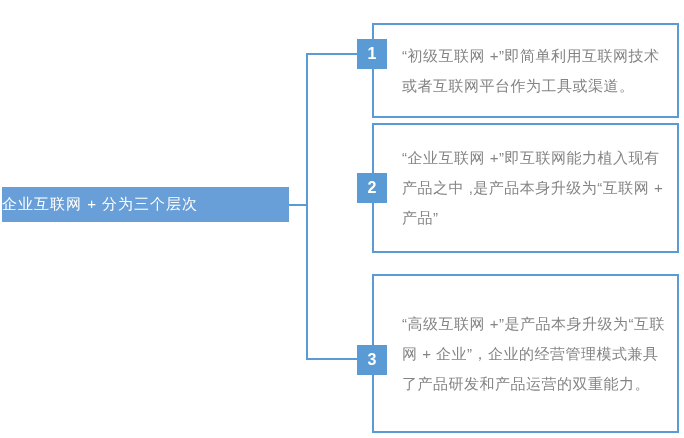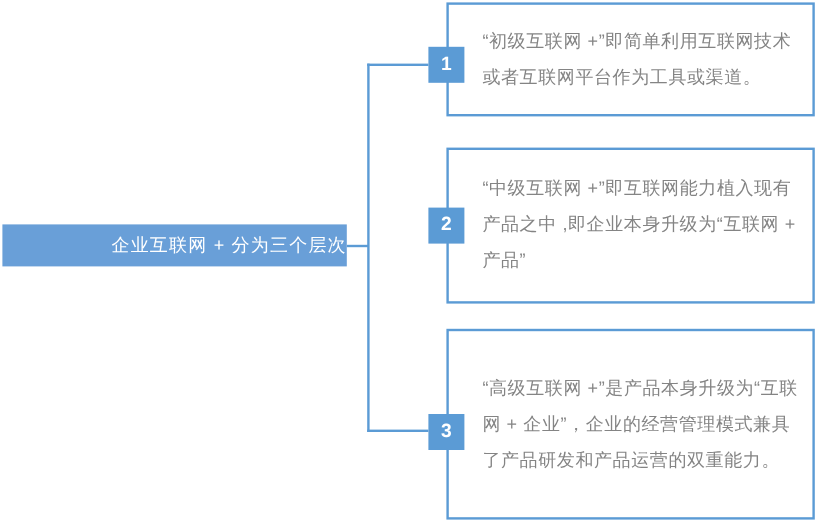--- a/index.html
+++ b/index.html
@@ -12,41 +12,41 @@
   body{font-family:"Liberation Sans","DejaVu Sans",sans-serif;}
   .canvas{
     position:relative;
     width:684px;height:438px;
     background:var(--background);
     overflow:hidden;
   }
   .root-node{
     position:absolute;left:2px;top:187px;width:287px;height:35px;
     background:var(--root-fill);
-    display:flex;align-items:center;justify-content:flex-end;
+    display:flex;align-items:center;justify-content:flex-start;
   }
   .root-node span{
     color:#ffffff;font-size:15px;letter-spacing:1px;white-space:nowrap;
   }
   .line{position:absolute;background:var(--accent-blue);}
   .branch-box{
     position:absolute;left:372px;width:307px;
     box-sizing:border-box;
     border:2px solid var(--accent-blue);
     background:var(--background);
     display:flex;align-items:center;
   }
   .branch-box .branch-text{
     margin:0;padding:0 8px 0 28px;
     color:var(--text-gray);
     font-size:15px;line-height:30px;
     letter-spacing:0.5px;
     text-align:left;
   }
-  .box-1{top:2px;height:95px;}
+  .box-1{top:23px;height:95px;}
   .box-2{top:123px;height:130px;}
   .box-3{top:274px;height:159px;}
   .badge{
     position:absolute;left:357px;width:30px;height:30px;
     background:var(--accent-blue);
     display:flex;align-items:center;justify-content:center;
   }
   .badge span{color:#ffffff;font-size:16px;font-weight:bold;}
   .badge-1{top:39px;}
   .badge-2{top:173px;}
@@ -63,21 +63,21 @@
   <div class="line" style="left:306px;top:358px;width:51px;height:2px;"></div>
 
   <div class="root-node">
     <span>企业互联网 + 分为三个层次</span>
   </div>
 
   <div class="branch-box box-1">
     <p class="branch-text">“初级互联网 +”即简单利用互联网技术或者互联网平台作为工具或渠道。</p>
   </div>
   <div class="branch-box box-2">
-    <p class="branch-text">“中级互联网 +”即互联网能力植入现有产品之中 ,即企业本身升级为“互联网 + 产品”</p>
+    <p class="branch-text">“企业互联网 +”即互联网能力植入现有产品之中 ,是产品本身升级为“互联网 + 产品”</p>
   </div>
   <div class="branch-box box-3">
     <p class="branch-text">“高级互联网 +”是产品本身升级为“互联网 + 企业”，企业的经营管理模式兼具了产品研发和产品运营的双重能力。</p>
   </div>
 
   <div class="badge badge-1">
     <span>1</span>
   </div>
   <div class="badge badge-2">
     <span>2</span>

